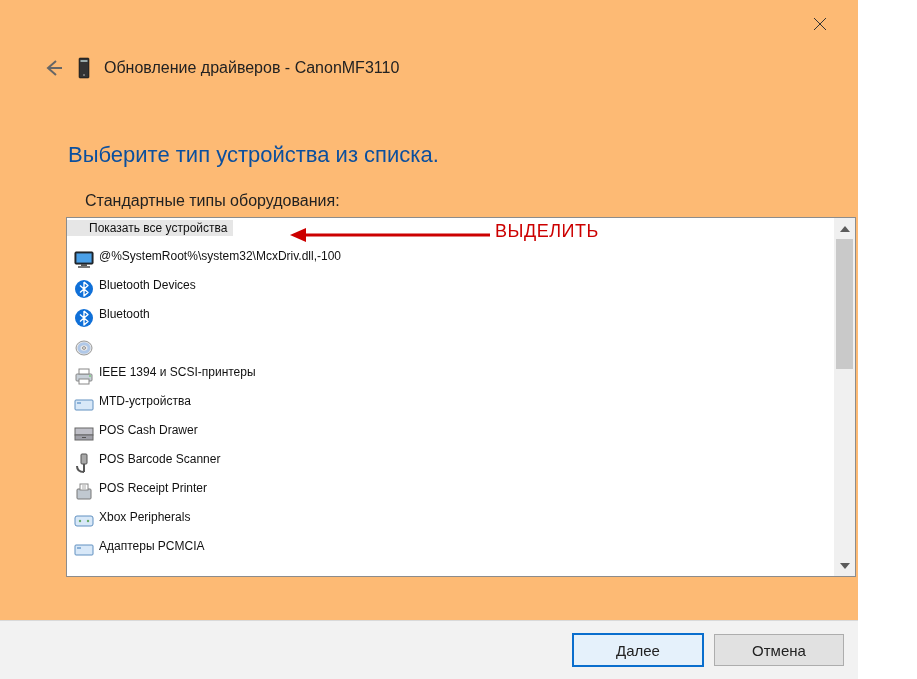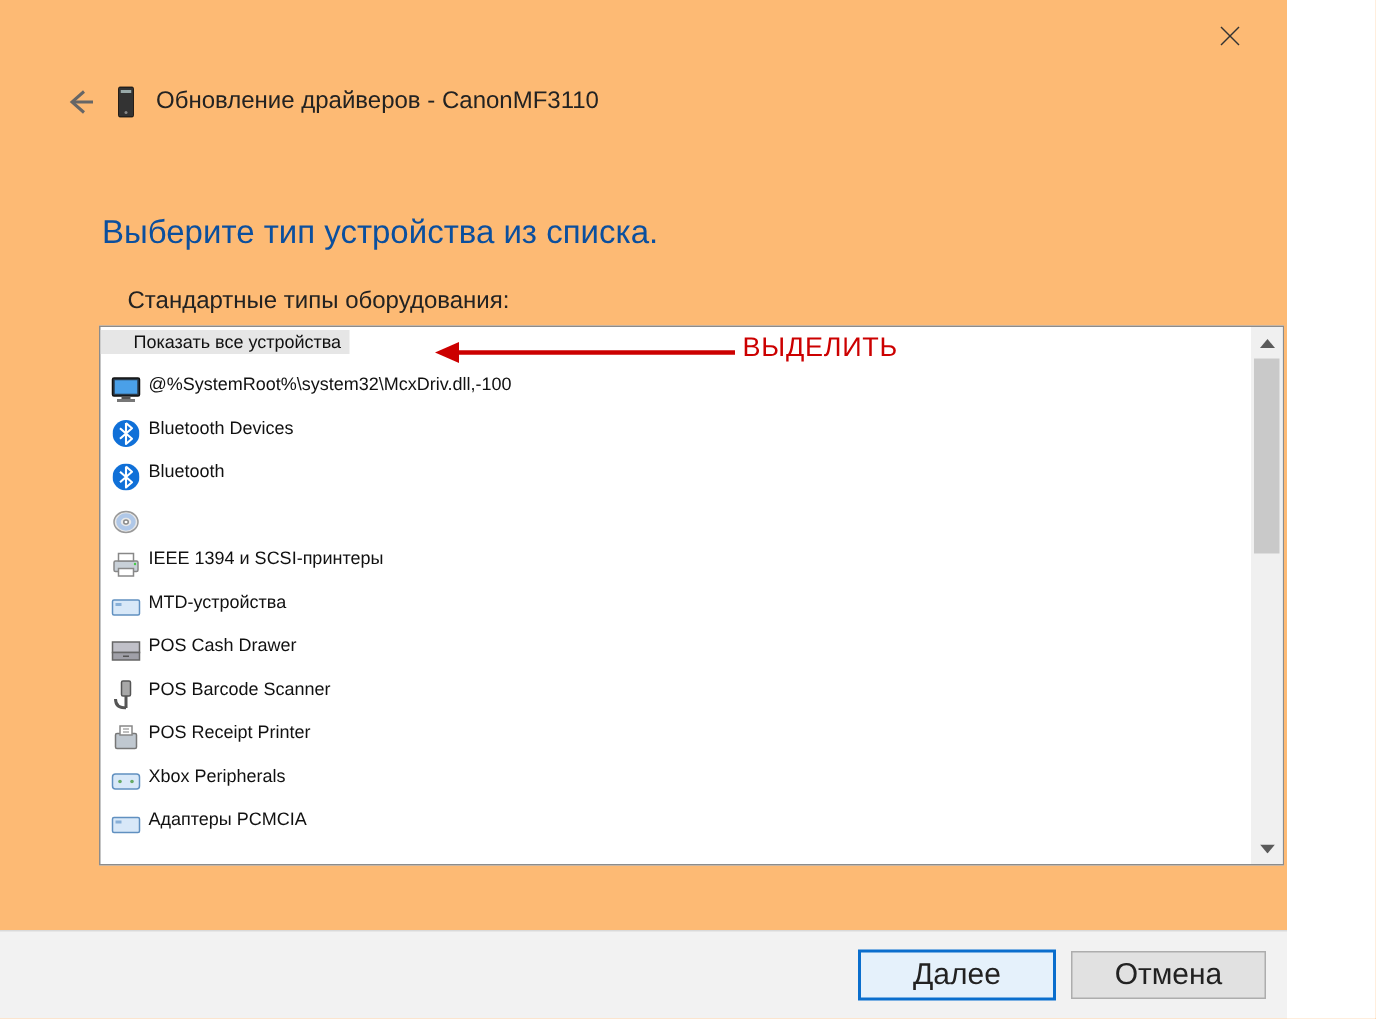--- a/index.html
+++ b/index.html
@@ -198,21 +198,21 @@
     justify-content: flex-end;
     padding-right: 14px;
     gap: 10px;
   }
   .btn {
     min-width: 100px;
     height: 30px;
     padding: 0 14px;
     background: #e1e1e1;
     border: 1px solid #adadad;
-    font-size: 20px;
+    font-size: 15px;
     color: #222;
     display: flex;
     align-items: center;
     justify-content: center;
     cursor: default;
   }
   .btn.primary {
     border: 2px solid #0a6ecd;
     background: #e5f1fb;
   }

